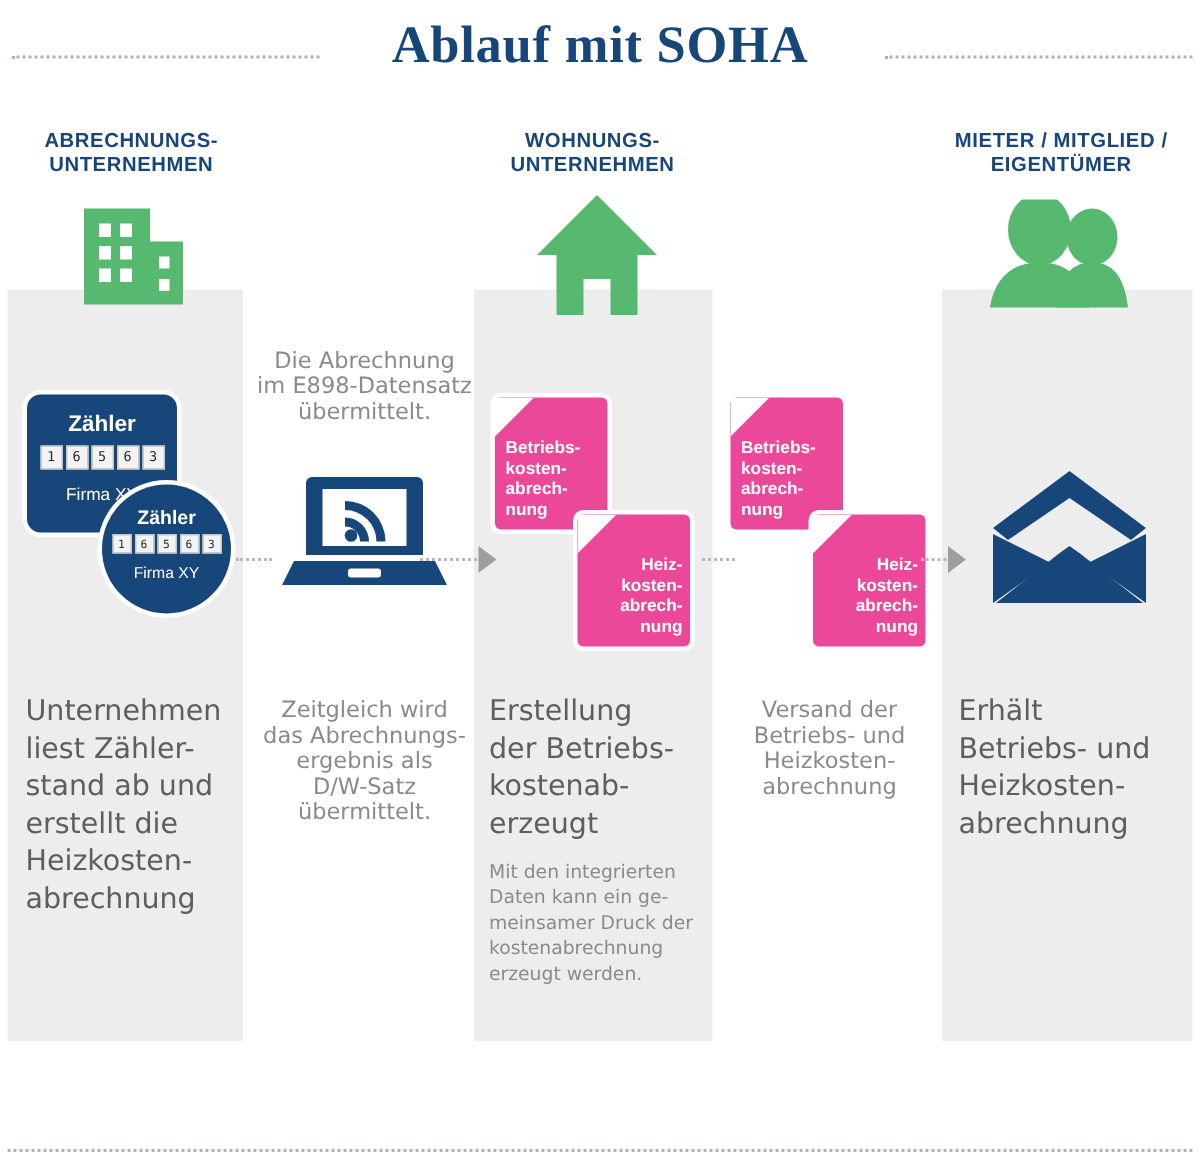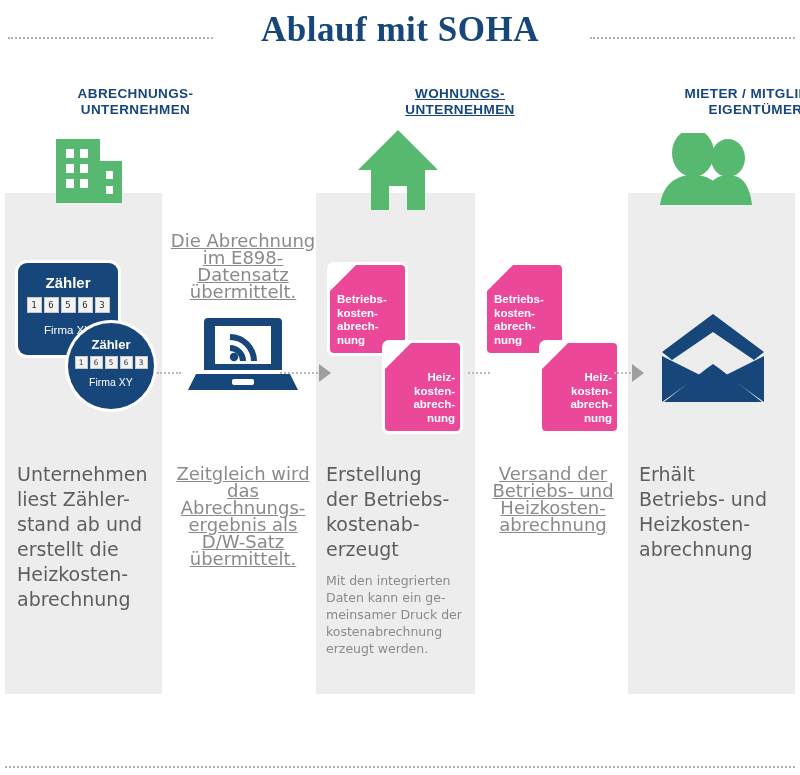--- a/index.html
+++ b/index.html
@@ -26,21 +26,21 @@
   #bottom-rule{
     position:absolute;left:5px;top:766px;width:790px;height:0;
     border-top:2px dotted #9aa5ad;opacity:.85;
   }
 
   
   .col-head{
     position:absolute;text-align:center;
     font-family:"Liberation Sans","DejaVu Sans",sans-serif;
     font-size:13.5px;font-weight:bold;color:#16467a;
-    line-height:16px;letter-spacing:.4px;padding-left:48px;
+    line-height:16px;letter-spacing:.4px;
   }
 
   
   .panel{position:absolute;background:#ededed;}
 
   
   .green-icon{position:absolute;}
 
   
   .meter-rect{
@@ -96,40 +96,40 @@
 
   
   .headline{
     position:absolute;color:#5e5e5e;
     font-family:"DejaVu Sans","Liberation Sans",sans-serif;
     font-size:19px;line-height:25px;
   }
   .note{
     position:absolute;color:#8a8a8a;text-align:center;
     font-family:"DejaVu Sans","Liberation Sans",sans-serif;
-    font-size:18px;line-height:17px;text-decoration:underline;
+    font-size:15px;line-height:17px;
   }
   .subnote{
     position:absolute;color:#8a8a8a;
     font-family:"DejaVu Sans","Liberation Sans",sans-serif;
     font-size:12.5px;line-height:17px;
   }
 </style>
 </head>
 <body>
 
 <div id="rule-left" class="title-rule"></div>
 <div id="title">Ablauf mit SOHA</div>
 <div id="rule-right" class="title-rule"></div>
 
 <div class="col-head" style="left:0;top:86px;width:175px;">
   <div>ABRECHNUNGS-</div>
   <div>UNTERNEHMEN</div>
 </div>
-<div class="col-head" style="left:322px;top:86px;width:180px;text-decoration:underline;">
+<div class="col-head" style="left:305px;top:86px;width:180px;">
   <div>WOHNUNGS-</div>
   <div>UNTERNEHMEN</div>
 </div>
 <div class="col-head" style="left:615px;top:86px;width:185px;">
   <div>MIETER / MITGLIED /</div>
   <div>EIGENTÜMER</div>
 </div>
 
 <div class="panel" style="left:5px;top:193px;width:157px;height:501px;"></div>
 <div class="panel" style="left:316px;top:193px;width:159px;height:501px;"></div>

